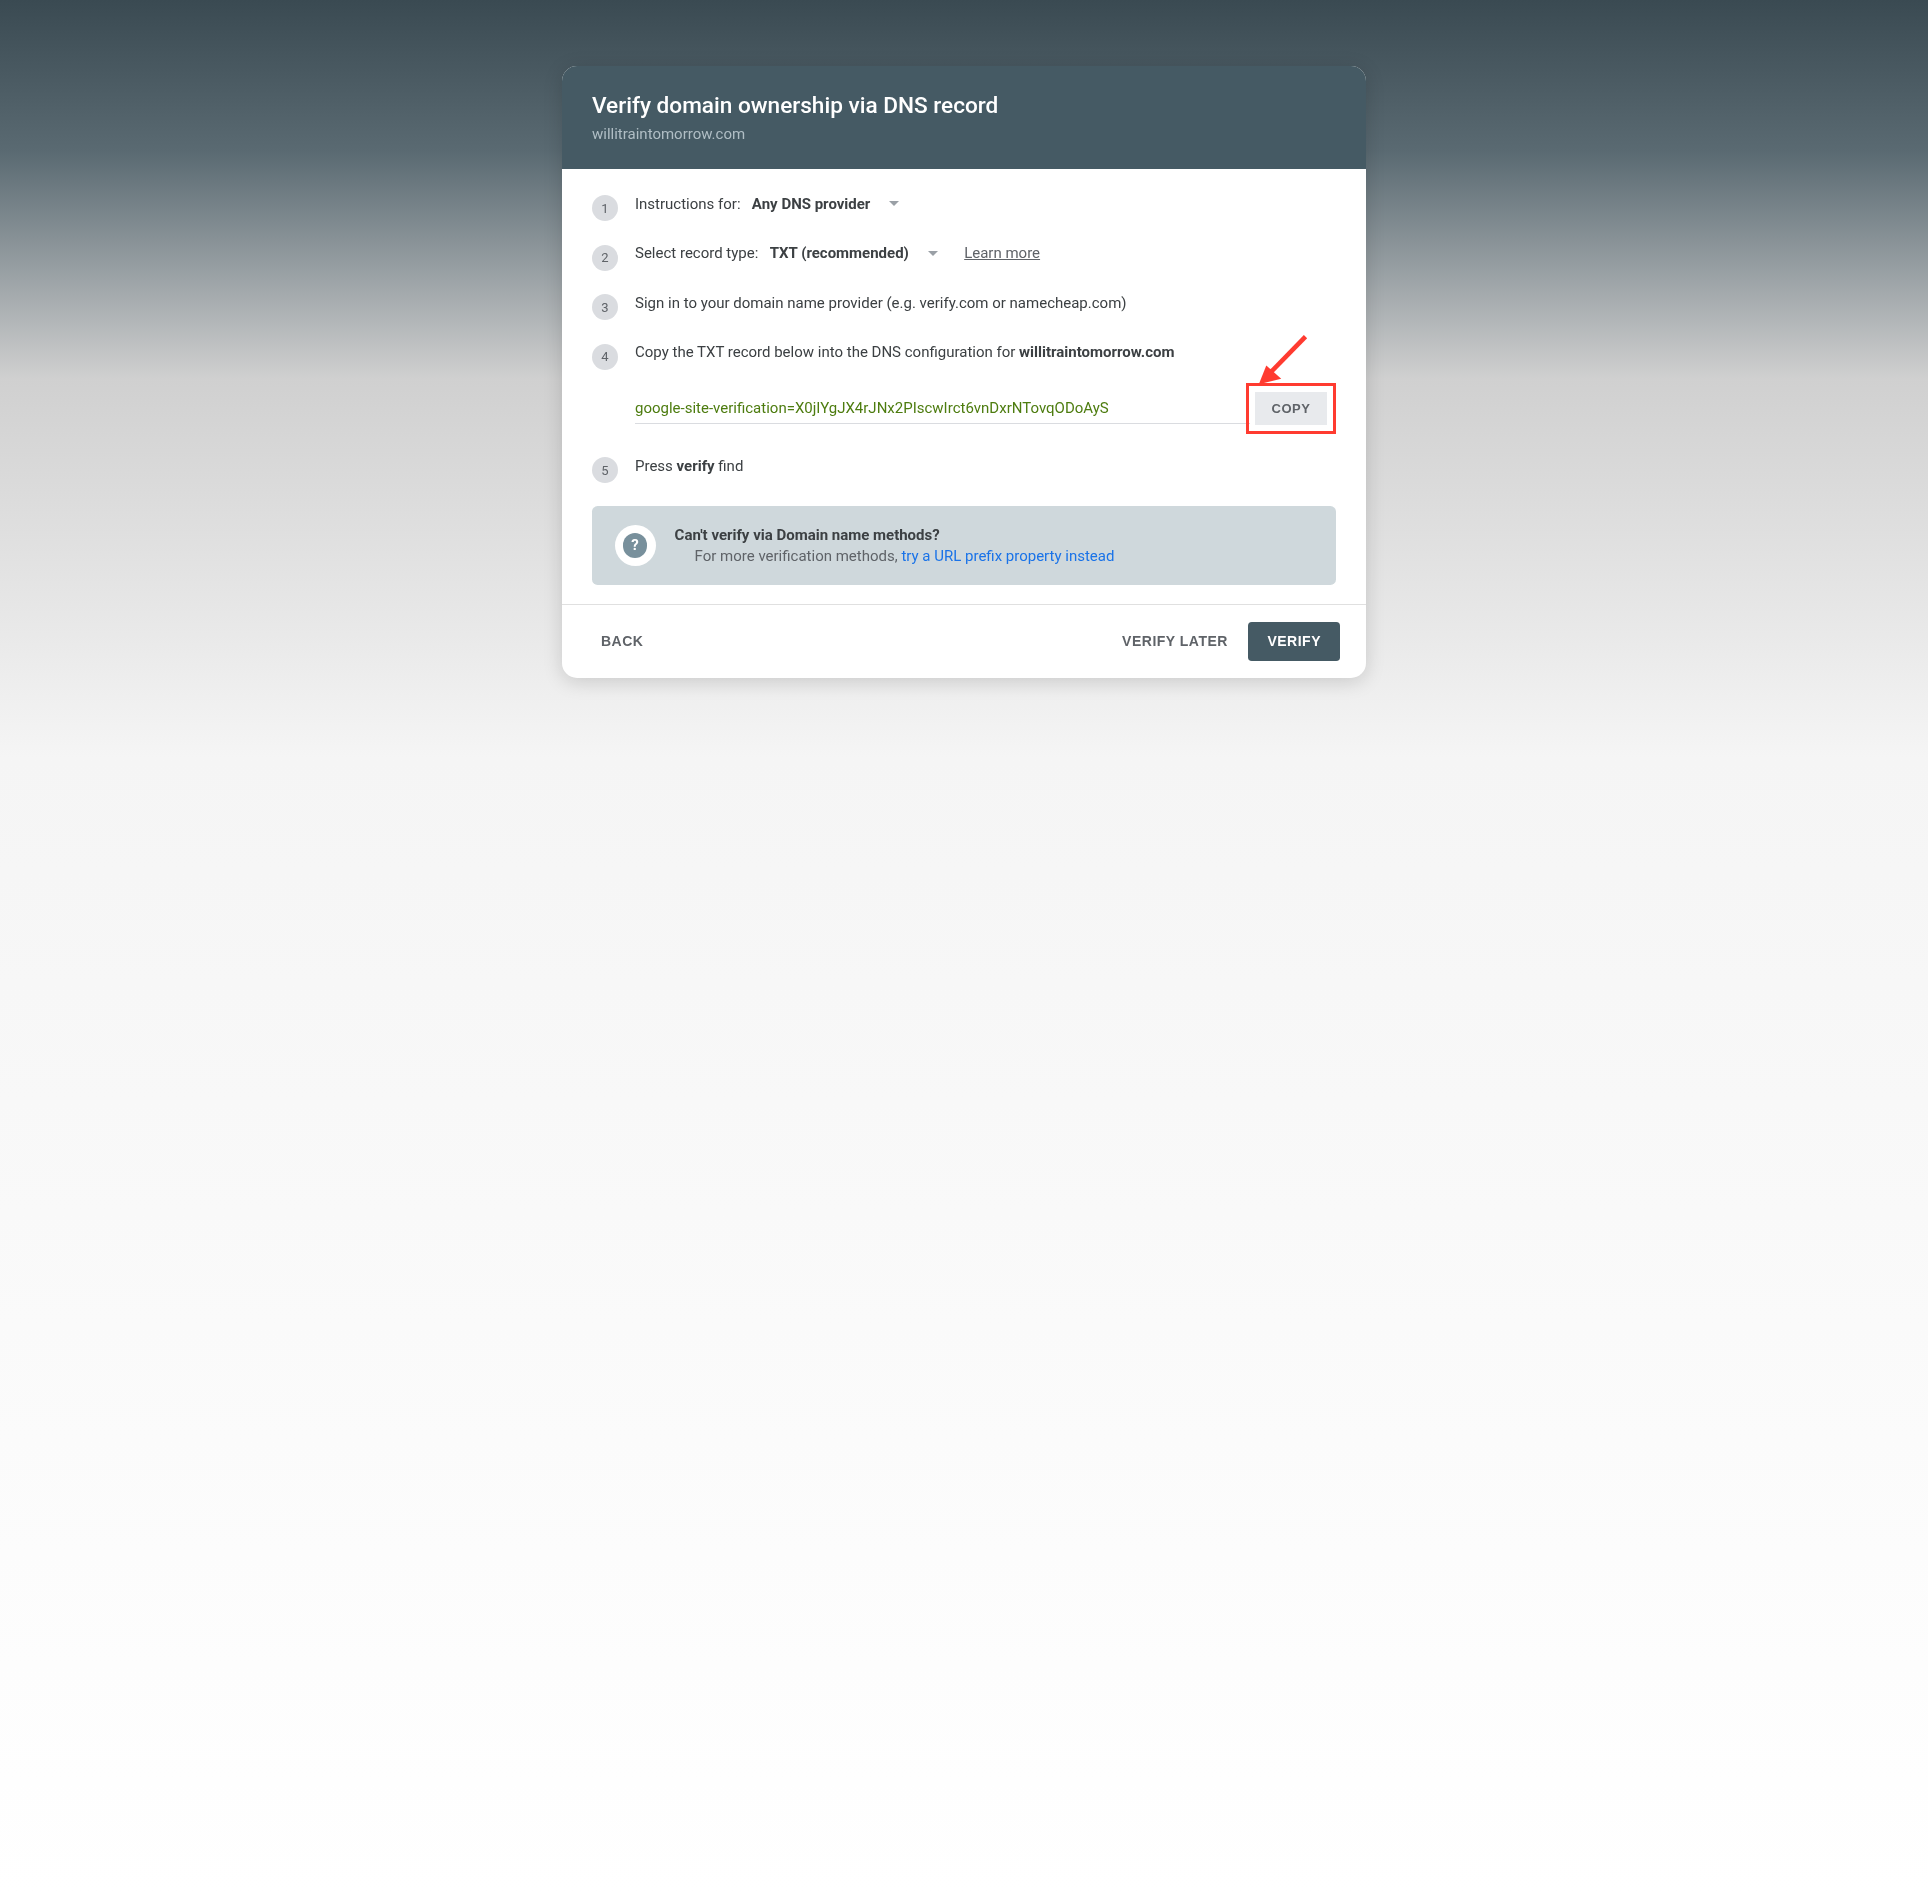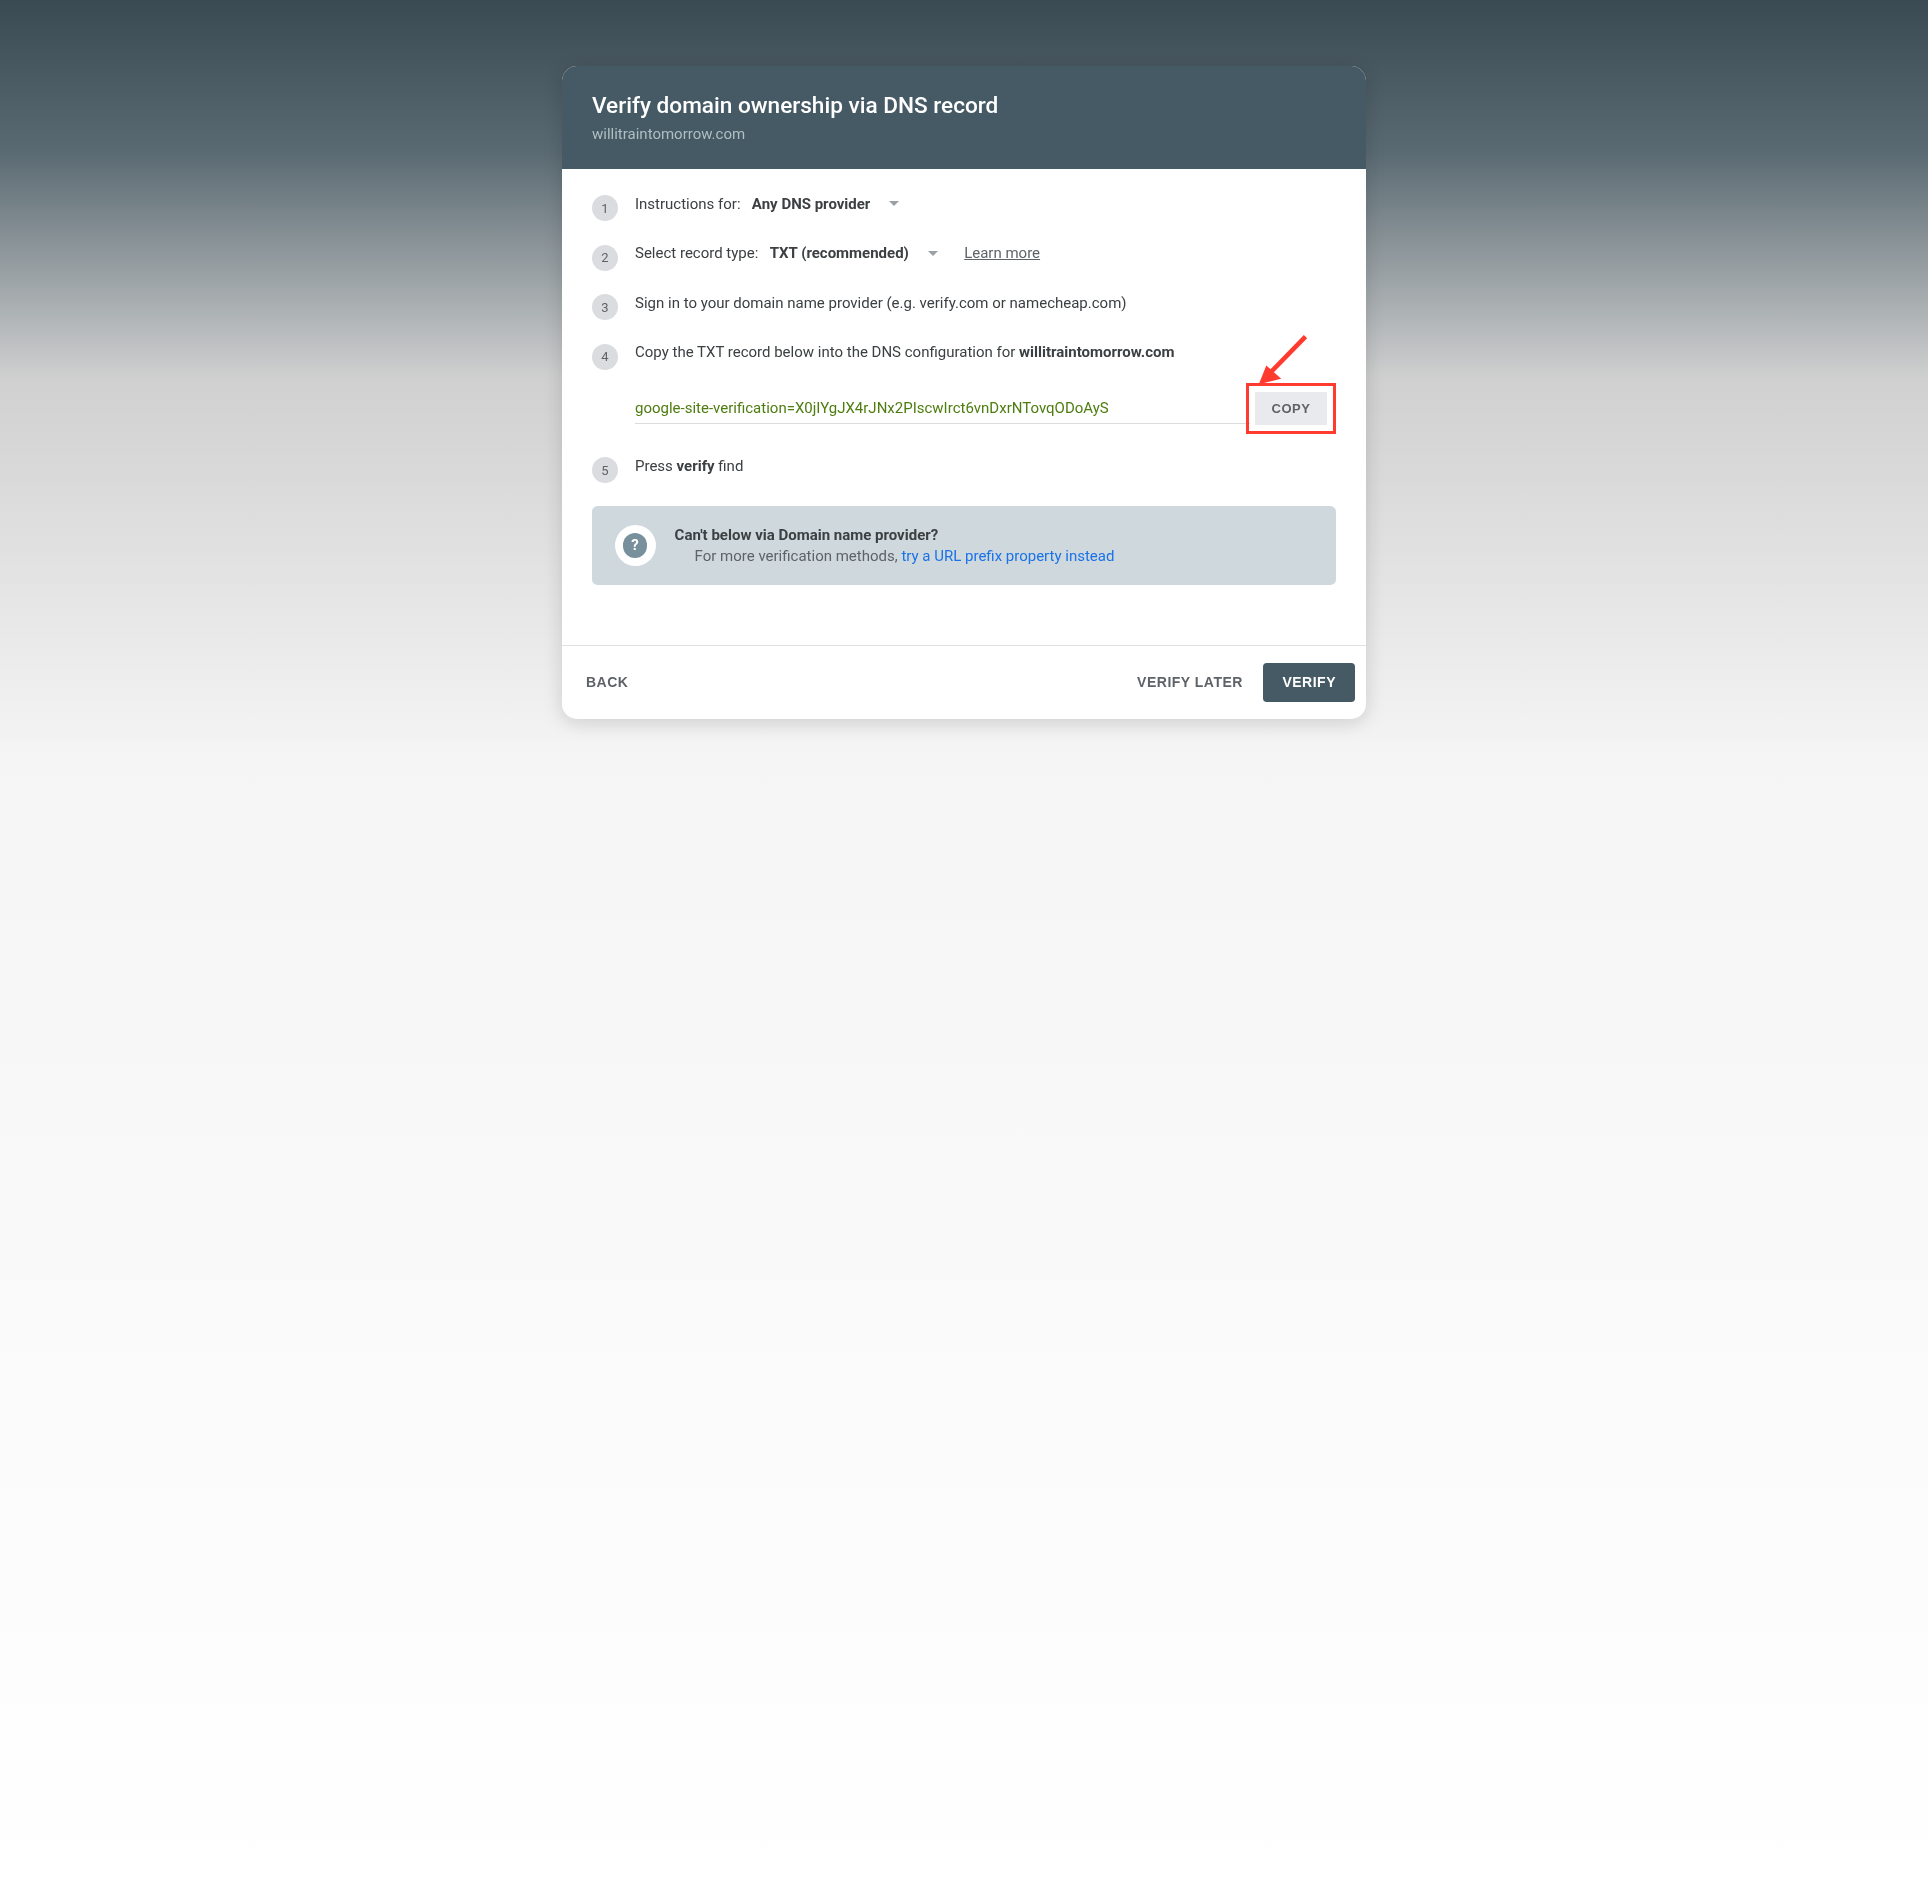--- a/index.html
+++ b/index.html
@@ -189,24 +189,23 @@
       font-size: 15px;
       margin-bottom: 3.8px;
     }
     .alt-sub {
       font-size: 15px;
       color: #5f6368;
       margin-left: 20px;
     }
     .footer {
       border-top: 0.9px solid #e0e0e0;
-      padding: 17px 11px;
-      display: flex;
-      align-items: center;
-      margin-top: 41px;
+      padding: 17px 26px;
+      display: flex;
+      align-items: center;
     }
     .btn-flat {
       background: transparent;
       border: none;
       color: #5f6368;
       font-weight: 700;
       font-size: 14px;
       letter-spacing: 0.5px;
       padding: 9.4px 13px;
       cursor: pointer;
@@ -290,21 +289,21 @@
         <span>Press </span><span class="bold">verify</span><span> find</span>
       </div>
     </div>
 
 
     <div class="alt-box">
       <div class="help-icon">
         <div class="help-q">?</div>
       </div>
       <div>
-        <div class="alt-title">Can't below via Domain name provider?</div>
+        <div class="alt-title">Can't verify via Domain name methods?</div>
         <div class="alt-sub">
           <span>For more verification methods, </span><a class="learn-link-blue">try a URL prefix property instead</a>
         </div>
       </div>
     </div>
 
   </div>
 
   <div class="footer">
     <button class="btn-flat">BACK</button>

